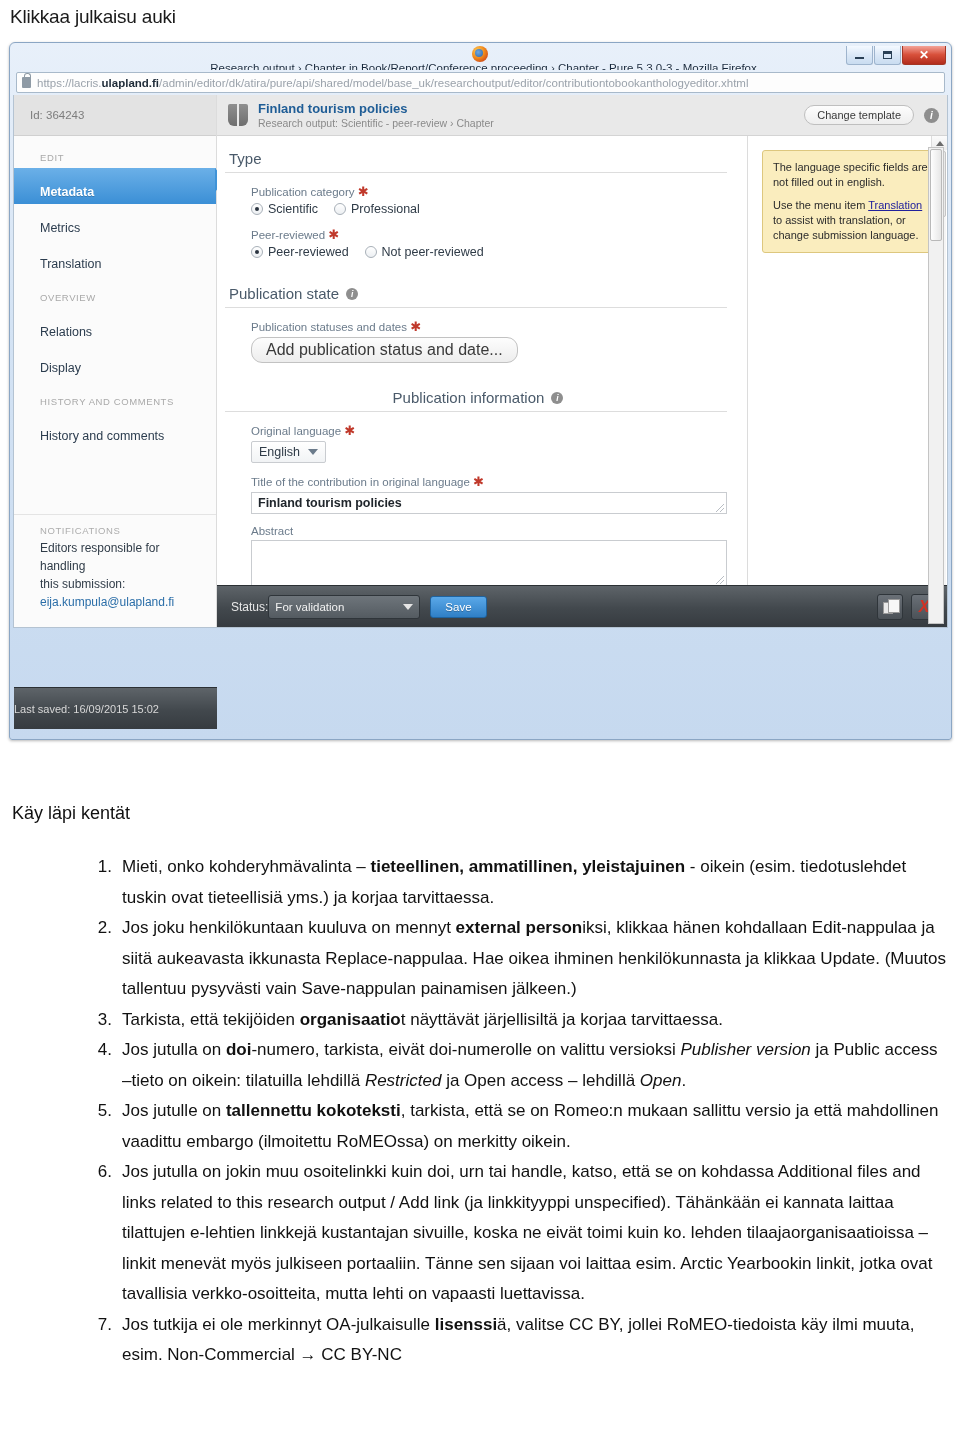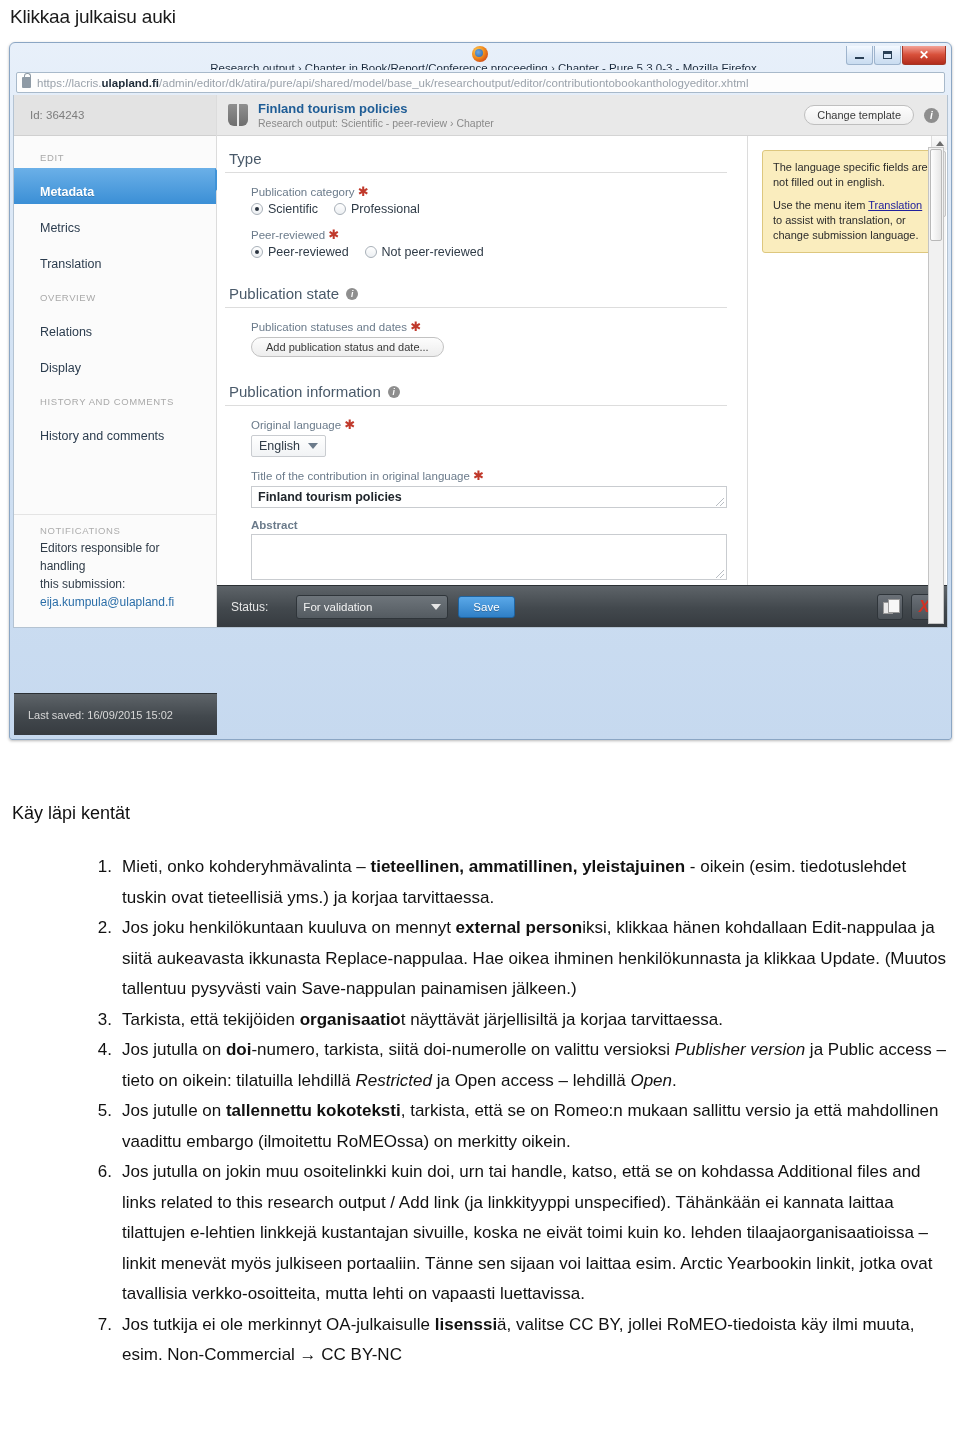--- a/index.html
+++ b/index.html
@@ -327,21 +327,21 @@
     display: flex; align-items: center;
     font-size: 12.5px;
     color: #2f3b47;
     padding-left: 6px;
     margin-bottom: 6px;
   }
   .status-line .grow { flex: 1 1 auto; }
   .link-sm { font-size: 11.5px; color: #4a5a6a; margin-right: 16px; }
   .minus-btn { font-size: 13px; color: #5a6a7a; }
   .pill-btn {
-    font-size: 11px;
+    font-size: 16px;
     color: #3a3a3a;
     background: linear-gradient(180deg,#fdfdfd 0%, #ededed 100%);
     border: 1px solid #c2c2c2;
     border-radius: 11px;
     padding: 3px 14px;
     display: inline-block;
   }
   .select-box {
     display: inline-flex;
     align-items: center;
@@ -455,21 +455,20 @@
   .status-label { color: #e8e8e8; font-size: 12px; }
   .status-select {
     width: 152px; height: 24px;
     background: linear-gradient(180deg,#6e757b 0%, #545b61 100%);
     border: 1px solid #2f353a;
     border-radius: 3px;
     display: flex; align-items: center;
     padding: 0 6px;
     color: #f2f2f2;
     font-size: 11.5px;
-    margin-left: 28px;
   }
   .status-select .grow { flex: 1 1 auto; }
   .status-select .caret2 {
     width:0;height:0;border-left:5px solid transparent;border-right:5px solid transparent;border-top:6px solid #e6e6e6;
   }
   .save-btn {
     margin-left: 10px;
     background: linear-gradient(180deg,#5aa8e8 0%, #2f7fc6 100%);
     border: 1px solid #1f639f;
     border-radius: 3px;
@@ -662,21 +661,21 @@
           <div class="section-title" style="margin-top:26px;">
             <span>Publication state</span>
             <span class="info-dot small">i</span>
           </div>
 
           <div class="field-block">
             <span class="field-label"><span>Publication statuses and dates</span> <span class="req">✱</span></span>
             <span class="pill-btn">Add publication status and date...</span>
           </div>
 
-          <div class="section-title" style="margin-top:26px;">
+          <div class="section-title" style="margin-top:26px;justify-content:center;">
             <span>Publication information</span>
             <span class="info-dot small">i</span>
           </div>
 
           <div class="field-block">
             <span class="field-label"><span>Original language</span> <span class="req">✱</span></span>
             <span class="select-box">
               <span>English</span>
               <span class="caret"></span>
             </span>
@@ -684,21 +683,21 @@
 
           <div class="field-block">
             <span class="field-label"><span>Title of the contribution in original language</span> <span class="req">✱</span></span>
             <div class="text-input">
               <span>Finland tourism policies</span>
               <span class="grip"></span>
             </div>
           </div>
 
 
-          <div class="field-block" style="position:relative;font-weight:bold;">
+          <div class="field-block" style="position:relative;">
             <span class="abstract-flag"><span class="flag-icon dk"></span></span>
             <span class="field-label">Abstract</span>
             <div class="text-area">
               <span class="grip"></span>
             </div>
           </div>
 
           <div class="two-col">
             <div>
               <span class="field-label">Pages (from-to)</span>
@@ -749,27 +748,27 @@
             <i class="x-glyph">X</i>
           </div>
       </div>
     </div>
 
     <div class="outer-scroll">
       <div class="thumb"></div>
     </div>
   </div>
 
-  <div style="position:absolute;left:4px;bottom:4px;width:203px;height:42px;background:linear-gradient(180deg,#5e6469 0%,#42484d 55%,#363b40 100%);border-top:1px solid #2b3034;display:flex;align-items:center;padding-left:14px;">
+  <div style="position:absolute;left:4px;bottom:10px;width:203px;height:42px;background:linear-gradient(180deg,#5e6469 0%,#42484d 55%,#363b40 100%);border-top:1px solid #2b3034;display:flex;align-items:center;">
     <span style="color:#d8d8d8;font-size:11px;">Last saved: 16/09/2015 15:02</span>
   </div>
 </div>
 
 <div class="instr-heading">Käy läpi kentät</div>
 <ol class="instr-list" id="instr-list">
     <li><span class="num">1.</span><span>Mieti, onko kohderyhmävalinta – </span><b>tieteellinen, ammatillinen, yleistajuinen</b><span> - oikein (esim. tiedotuslehdet tuskin ovat tieteellisiä yms.)  ja korjaa tarvittaessa.</span></li>
     <li><span class="num">2.</span><span>Jos joku henkilökuntaan kuuluva on mennyt </span><b>external person</b><span>iksi, klikkaa hänen kohdallaan Edit-nappulaa ja siitä aukeavasta ikkunasta Replace-nappulaa. Hae oikea ihminen henkilökunnasta ja klikkaa Update. (Muutos tallentuu pysyvästi vain Save-nappulan painamisen jälkeen.)</span></li>
     <li><span class="num">3.</span><span>Tarkista, että tekijöiden </span><b>organisaatio</b><span>t näyttävät järjellisiltä ja korjaa tarvittaessa.</span></li>
-    <li><span class="num">4.</span><span>Jos jutulla on </span><b>doi</b><span>-numero, tarkista, siitä doi-numerolle on valittu versioksi </span><i>Publisher version</i><span> ja Public access –tieto on oikein: tilatuilla lehdillä </span><i>Restricted</i><span> ja Open access – lehdillä </span><i>Open</i><span>.</span></li>
+    <li><span class="num">4.</span><span>Jos jutulla on </span><b>doi</b><span>-numero, tarkista, eivät doi-numerolle on valittu versioksi </span><i>Publisher version</i><span> ja Public access –tieto on oikein: tilatuilla lehdillä </span><i>Restricted</i><span> ja Open access – lehdillä </span><i>Open</i><span>.</span></li>
     <li><span class="num">5.</span><span>Jos jutulle on </span><b>tallennettu kokoteksti</b><span>, tarkista, että se on Romeo:n mukaan sallittu versio ja että mahdollinen vaadittu embargo (ilmoitettu RoMEOssa) on merkitty oikein.</span></li>
     <li><span class="num">6.</span><span>Jos jutulla on jokin muu osoitelinkki kuin doi, urn tai handle, katso, että se on kohdassa Additional files and links related to this research output / Add link (ja linkkityyppi unspecified). Tähänkään ei kannata laittaa tilattujen e-lehtien linkkejä kustantajan sivuille, koska ne eivät toimi kuin ko. lehden tilaajaorganisaatioissa – linkit menevät myös julkiseen portaaliin. Tänne sen sijaan voi laittaa esim. Arctic Yearbookin linkit, jotka ovat tavallisia verkko-osoitteita, mutta lehti on vapaasti luettavissa.</span></li>
     <li><span class="num">7.</span><span>Jos tutkija ei ole merkinnyt OA-julkaisulle </span><b>lisenssi</b><span>ä, valitse CC BY, jollei RoMEO-tiedoista käy ilmi muuta, esim. Non-Commercial → CC BY-NC</span></li>
   </ol>
 
 </body></html>

